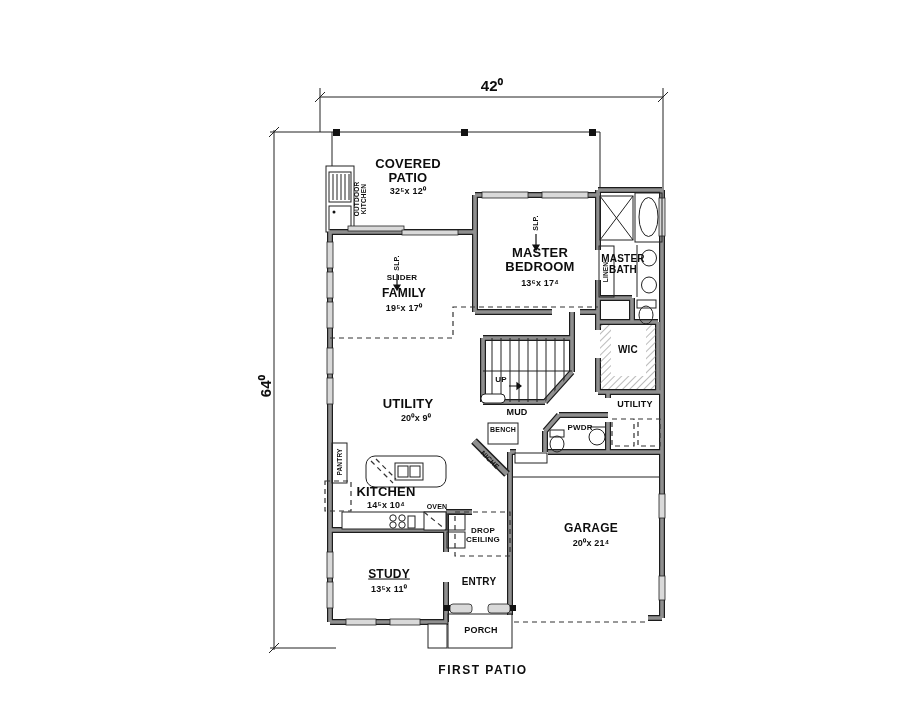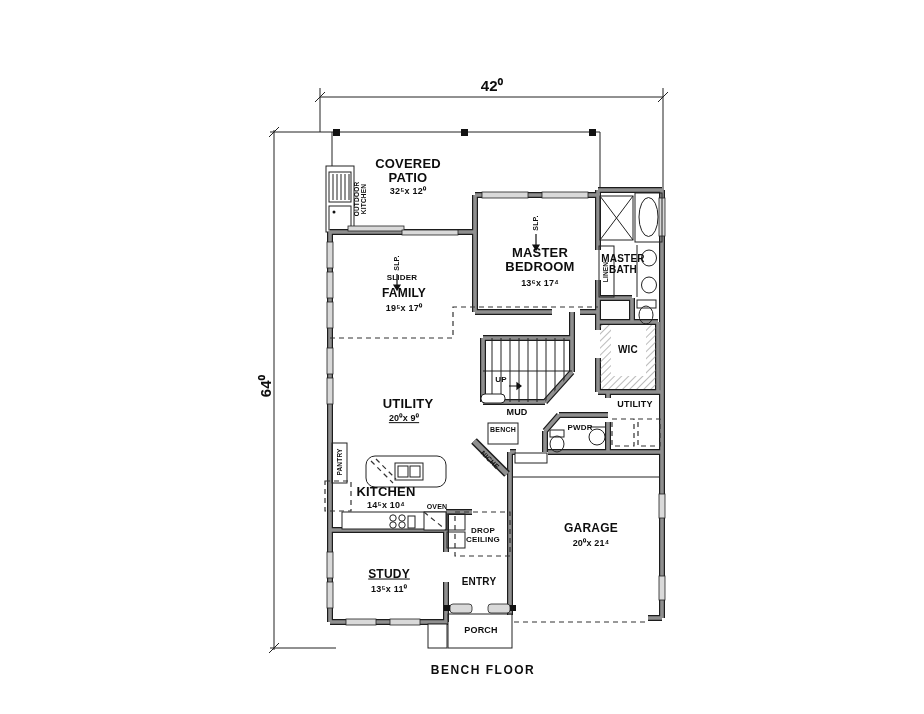--- a/index.html
+++ b/index.html
@@ -213,33 +213,33 @@
 
 <div class="lbl f10" style="left:628px;top:350px;">WIC</div>
 <div class="lbl f9" style="left:635px;top:405px;">UTILITY</div>
 <div class="lbl f8" style="left:580px;top:428px;">PWDR</div>
 <div class="lbl f9" style="left:517px;top:413px;">MUD</div>
 <div class="lbl f7" style="left:503px;top:430px;">BENCH</div>
 <div class="lbl rot45 f7" style="left:490px;top:460px;">NICHE</div>
 <div class="lbl f8" style="left:501px;top:380px;">UP</div>
 
 <div class="lbl f13" style="left:408px;top:404px;">UTILITY</div>
-<div class="lbl f9" style="left:404px;top:419px;text-decoration:underline;">20⁰x 9⁰</div>
+<div class="lbl f9" style="left:416px;top:419px;">20⁰x 9⁰</div>
 
 <div class="lbl rot f65" style="left:340px;top:462px;">PANTRY</div>
 <div class="lbl f13" style="left:386px;top:492px;">KITCHEN</div>
 <div class="lbl f9" style="left:386px;top:506px;">14⁵x 10⁴</div>
 <div class="lbl f7" style="left:437px;top:507px;">OVEN</div>
 <div class="lbl f8" style="left:483px;top:536px;">DROP
 CEILING</div>
 
 <div class="lbl f14" style="left:389px;top:574px;text-decoration:underline;">STUDY</div>
 <div class="lbl f9" style="left:389px;top:590px;">13⁵x 11⁰</div>
 
 <div class="lbl f10" style="left:479px;top:582px;">ENTRY</div>
 
 <div class="lbl f14" style="left:591px;top:528px;">GARAGE</div>
 <div class="lbl f9" style="left:591px;top:544px;">20⁰x 21⁴</div>
 
 <div class="lbl f9" style="left:481px;top:631px;">PORCH</div>
-<div class="lbl f12" style="left:483px;top:670px;">BENCH FLOOR</div>
+<div class="lbl f12" style="left:483px;top:670px;">FIRST PATIO</div>
 
 </div>
 
 </body></html>

